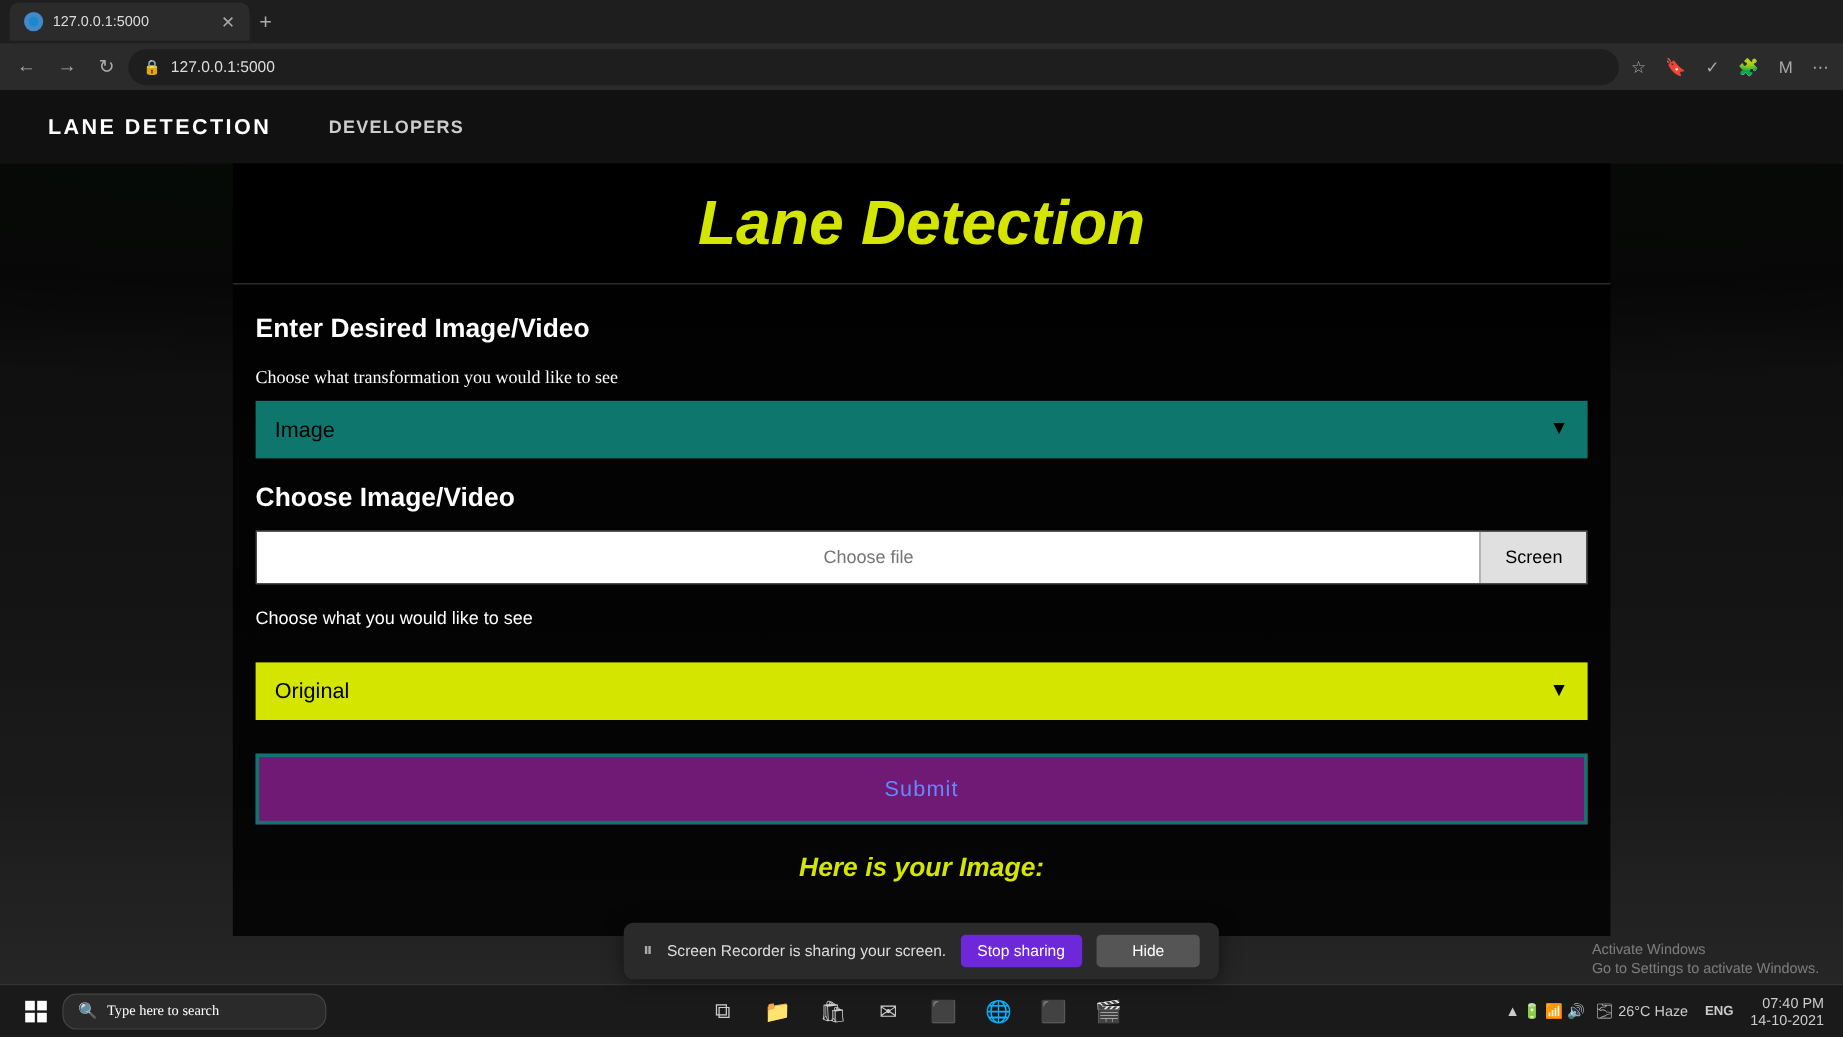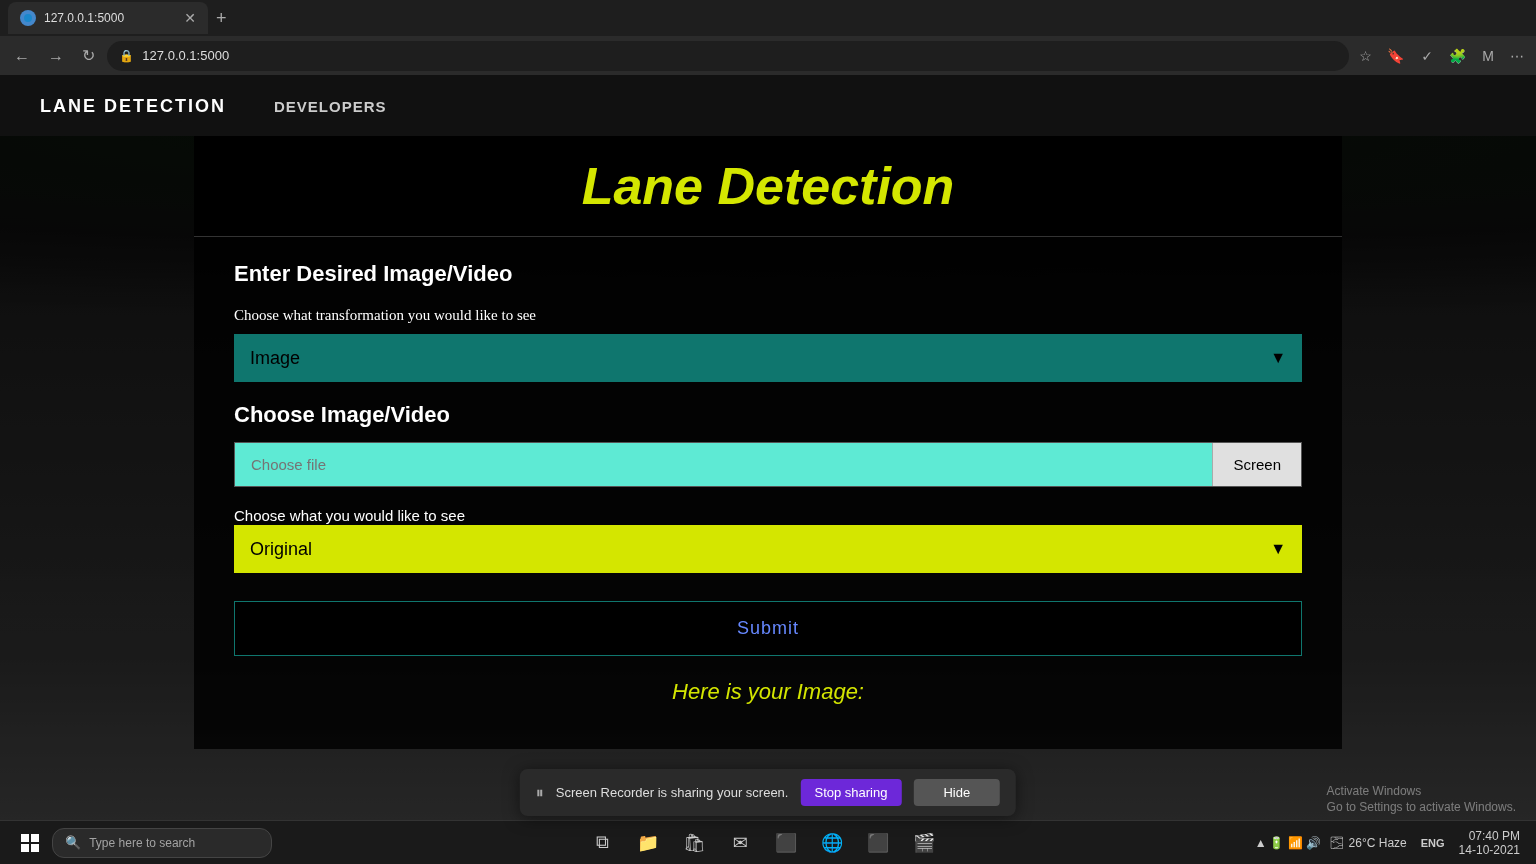--- a/index.html
+++ b/index.html
@@ -32,49 +32,49 @@
     .bg-trees-top { position: absolute; top: 0; left: 0; width: 100%; height: 180px; background: radial-gradient(ellipse at 20% 0%, #0d1a0d 0%, #111 40%, transparent 70%), radial-gradient(ellipse at 80% 0%, #0d1a0d 0%, #111 40%, transparent 70%); }
     .bg-road { position: absolute; bottom: 0; left: 0; width: 100%; height: 300px; background: linear-gradient(180deg, transparent 0%, #3a3a3a 30%, #4a4a4a 60%, #5a5a5a 100%); }
     .bg-overlay { position: absolute; top: 0; left: 0; width: 100%; height: 100%; background: rgba(0,0,0,0.55); }
 
     
     .content-panel { position: absolute; top: 0; left: 50%; transform: translateX(-50%); width: 1148px; background: rgba(0,0,0,0.82); padding: 0 0 20px 0; }
 
     .panel-header { background: rgba(0,0,0,0.6); padding: 20px; text-align: center; border-bottom: 1px solid #333; }
     .panel-title { color: #d4e600; font-size: 52px; font-weight: 700; font-style: italic; }
 
-    .panel-body { padding: 24px 40px; }
+    .panel-body { padding: 24px 19px; }
 
     .section-label { color: #fff; font-size: 22px; font-weight: 700; margin-bottom: 14px; }
 
     .form-row { margin-bottom: 20px; }
     .dropdown-wrapper { position: relative; }
     .dropdown-arrow { position: absolute; right: 16px; top: 50%; transform: translateY(-50%); color: #000; font-size: 16px; pointer-events: none; }
 
     .file-input-row { display: flex; width: 100%; border: 1px solid #555; overflow: hidden; }
-    .file-input-field { flex: 1; background: #5eead4; color: #666; font-size: 15px; padding: 13px 16px; border: none; outline: none; }
+    .file-input-field { flex: 1; background: #ffffff; color: #666; font-size: 15px; padding: 13px 16px; border: none; outline: none; text-align: center; }
     .file-browse-btn { background: #e0e0e0; color: #000; font-size: 15px; padding: 13px 20px; border: none; border-left: 1px solid #aaa; cursor: pointer; font-weight: 400; }
 
-    .submit-btn { width: 100%; background: #000000; color: #6688ff; font-size: 18px; padding: 16px; border: 1px solid #0f766e; cursor: pointer; letter-spacing: 1px; margin-top: 8px; }
-
-    .result-label { color: #d4e600; font-size: 22px; font-style: italic; font-weight: 400; text-align: center; margin-top: 23px; }
+    .submit-btn { width: 100%; background: #701a75; color: #6688ff; font-size: 18px; padding: 16px; border: 3px solid #0f766e; cursor: pointer; letter-spacing: 1px; margin-top: 8px; }
+
+    .result-label { color: #d4e600; font-size: 22px; font-style: italic; font-weight: 700; text-align: center; margin-top: 23px; }
 
     
     .screen-share-bar { position: fixed; bottom: 48px; left: 50%; transform: translateX(-50%); background: #2a2a2a; border-radius: 8px; display: flex; align-items: center; gap: 12px; padding: 10px 16px; z-index: 9999; box-shadow: 0 2px 16px rgba(0,0,0,0.5); }
     .screen-share-icon { color: #aaa; font-size: 16px; }
     .screen-share-text { color: #ddd; font-size: 13px; }
     .stop-sharing-btn { background: #6d28d9; color: #fff; border: none; border-radius: 4px; padding: 6px 14px; font-size: 13px; cursor: pointer; }
     .hide-btn { background: #555; color: #fff; border: none; border-radius: 4px; padding: 6px 30px; font-size: 13px; cursor: pointer; }
 
     
     .taskbar { position: fixed; bottom: 0; left: 0; width: 100%; height: 44px; background: #1a1a1a; display: flex; align-items: center; padding: 0 8px; border-top: 1px solid #333; z-index: 9998; }
     .taskbar-start { width: 44px; height: 44px; display: flex; align-items: center; justify-content: center; color: #fff; font-size: 20px; cursor: pointer; }
     .taskbar-search { display: flex; align-items: center; background: #2a2a2a; border: 1px solid #444; border-radius: 12px; padding: 4px 12px; height: 30px; gap: 8px; width: 220px; }
     .taskbar-search-icon { color: #aaa; font-size: 13px; }
-    .taskbar-search-text { color: #a3a3a3; font-size: 12px; }
+    .taskbar-search-text { color: #ffffff; font-size: 12px; font-family: Liberation Serif, serif; }
     .taskbar-center { flex: 1; display: flex; align-items: center; justify-content: center; gap: 6px; }
     .taskbar-icon-btn { width: 40px; height: 40px; display: flex; align-items: center; justify-content: center; color: #ccc; font-size: 18px; cursor: pointer; border-radius: 4px; }
     .taskbar-right { display: flex; align-items: center; gap: 8px; padding-right: 8px; }
     .taskbar-systray { display: flex; align-items: center; gap: 6px; color: #ccc; font-size: 12px; }
     .taskbar-clock { color: #ccc; font-size: 12px; text-align: right; }
     .taskbar-weather { display: flex; align-items: center; gap: 4px; color: #ccc; font-size: 12px; }
     .taskbar-lang { color: #ccc; font-size: 11px; font-weight: 600; padding: 0 6px; }
 
     .activate-windows { position: fixed; bottom: 48px; right: 20px; color: rgba(255,255,255,0.4); font-size: 12px; z-index: 9997; }
     .activate-windows p { margin-bottom: 2px; }
@@ -147,21 +147,21 @@
 
       <div class="form-row">
         <div class="section-label">Choose Image/Video</div>
         <div class="file-input-row">
           <input class="file-input-field" type="text" readonly="" placeholder="Choose file" style="">
           <button class="file-browse-btn">Screen</button>
         </div>
       </div>
 
       <div class="form-row">
-        <p style="color:#fff; font-size:15px; margin-bottom:1px;">Choose what you would like to see</p>
+        <p style="color:#fff; font-size:15px; margin-bottom:28px;">Choose what you would like to see</p>
         <div class="dropdown-wrapper">
           <select style="width:100%; background:#d4e600; color:#000; font-size:18px; padding:14px 16px; border:none; appearance:none; -webkit-appearance:none; cursor:pointer; outline:none;">
             <option>Original</option>
             <option>Grayscale</option>
             <option>Edge Detection</option>
             <option>Lane Detected</option>
           </select>
           <span class="dropdown-arrow">▼</span>
         </div>
       </div>

